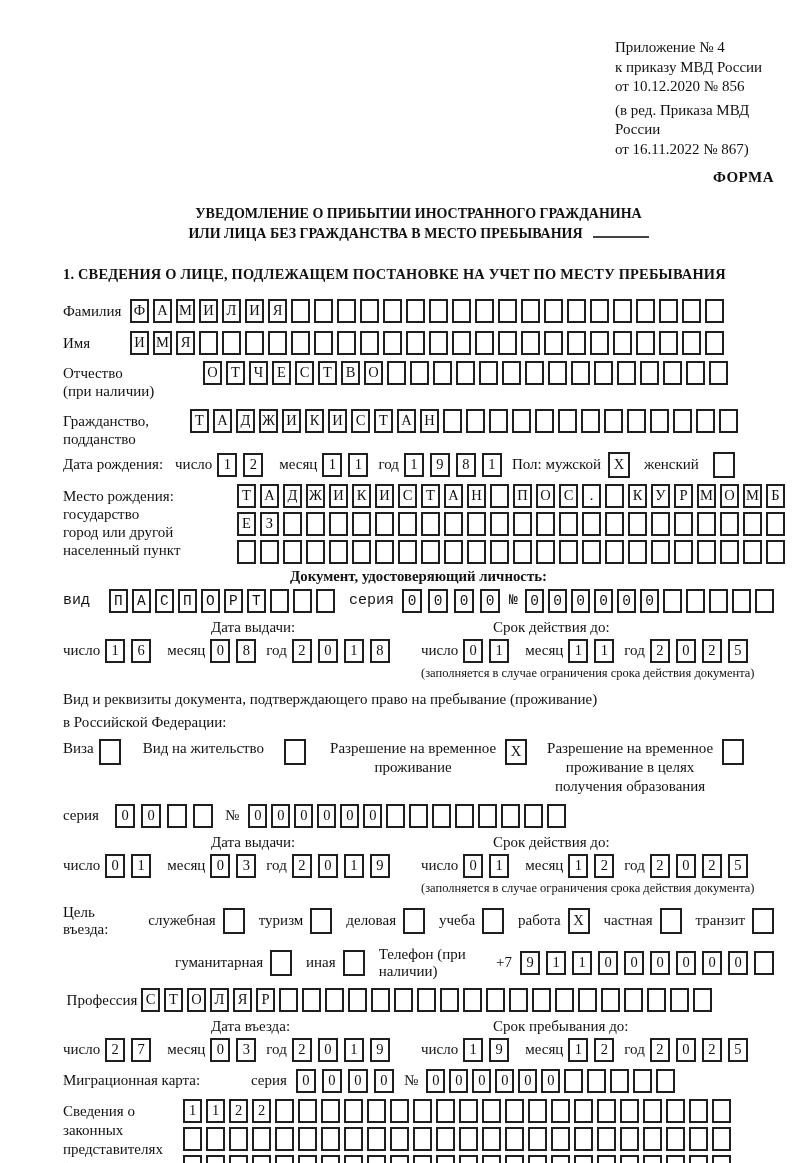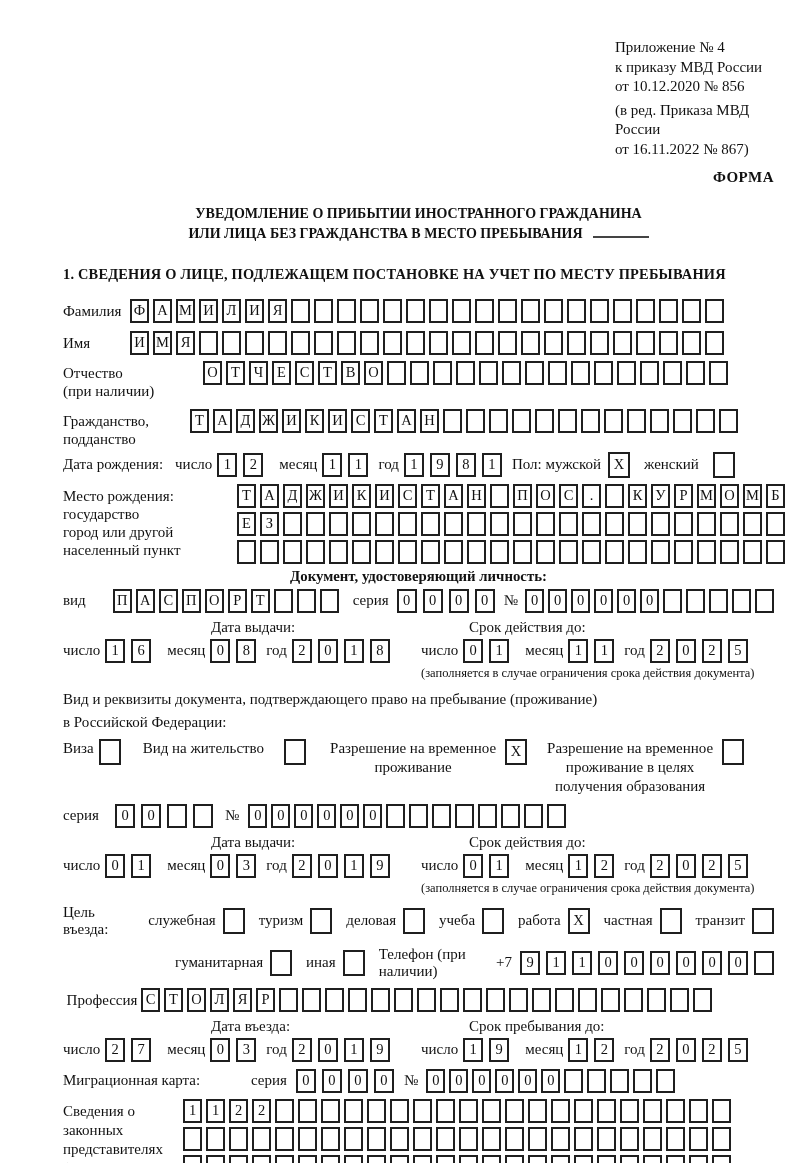--- a/index.html
+++ b/index.html
@@ -34,21 +34,21 @@
   }
   .stack { display:flex; flex-direction:column; gap:4px; }
 
   .center-bold { text-align:center; font-weight:bold; margin-top:8px; font-size:14.8px; }
 
   .date-sec { display:flex; margin-top:6px; }
   .date-col { display:flex; flex-direction:column; }
   .date-col.left { width:358px; }
   .date-head { line-height:17px; }
   .date-head.l { margin-left:148px; }
-  .date-head.r { margin-left:48px; }
+  .date-head.r { margin-left:72px; }
   .dline { display:flex; align-items:center; margin-top:3px; }
   .dlbl { margin-right:5px; }
   .dlbl.mid { margin-left:16px; }
   .note { font-size:12.5px; margin-top:3px; text-align:right; line-height:15px; }
 
   .plain { margin-top:8px; line-height:21px; }
   .opts { display:flex; align-items:flex-start; margin-top:6px; }
   .opt { display:flex; align-items:flex-start; }
   .opt .olbl { line-height:19px; text-align:center; }
   .opt .box { margin-left:9px; }
@@ -315,21 +315,21 @@
           <span class="cell"></span>
           <span class="cell"></span>
           <span class="cell"></span>
           <span class="cell"></span>
         </div>
     </div>
   </div>
 
   <div class="center-bold" style="margin-top:4px;">Документ, удостоверяющий личность:</div>
 
-  <div class="row" style="margin-top:4px; align-items:center;">
+  <div class="row" style="margin-top:4px; align-items:center;font-family:Liberation Mono, monospace;">
     <span style="width:52px;">вид</span>
     <span class="cells">
         <span class="cell">П</span>
         <span class="cell">А</span>
         <span class="cell">С</span>
         <span class="cell">П</span>
         <span class="cell">О</span>
         <span class="cell">Р</span>
         <span class="cell">Т</span>
         <span class="cell"></span>

